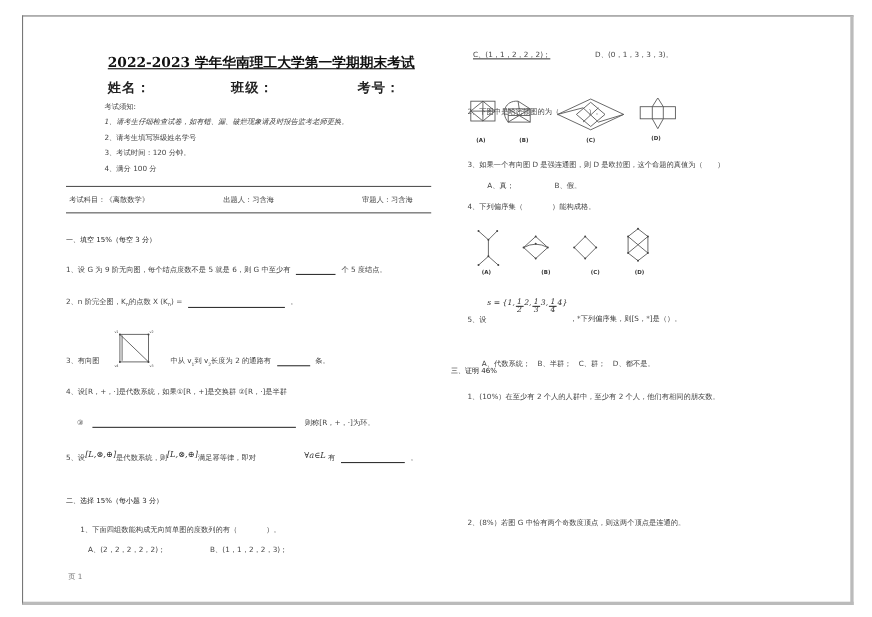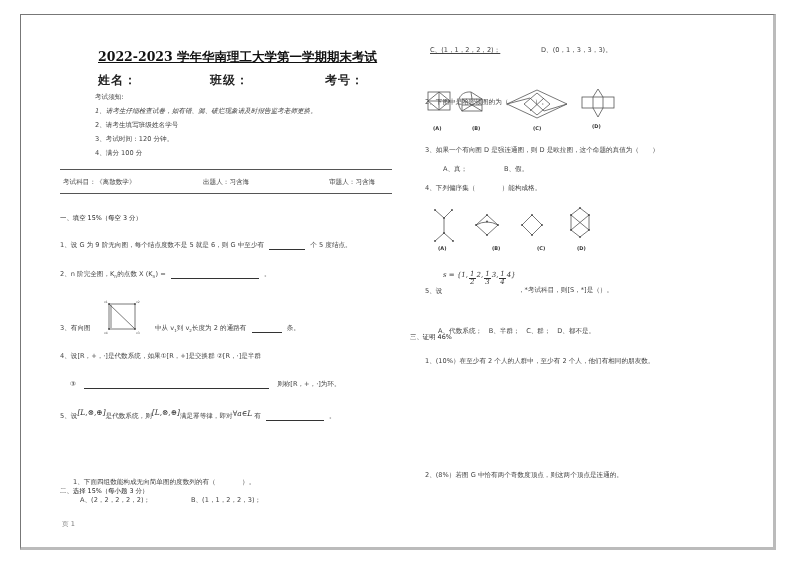--- a/index.html
+++ b/index.html
@@ -78,27 +78,27 @@
 </div>
 
 <div class="abs t" style="left:60px;top:352px;">4、设[R，+，·]是代数系统，如果①[R，+]是交换群 ②[R，·]是半群</div>
 <div class="abs t" style="left:70px;top:380px;">
   <span>③</span>
   <span class="blank" style="width:185px;margin:0 6px;"></span>
   <span>则称[R，+，·]为环。</span>
 </div>
 
 <div class="abs t" style="left:60px;top:411px;">
-  <span>5、设</span><span class="math" style="position:relative;top:-3px;">[L,⊗,⊕]</span><span>是代数系统，则</span><span class="math" style="position:relative;top:-3px;">[L,⊗,⊕]</span><span>满足幂等律，即对</span><span class="math" style="position:relative;top:-2px;">∀a∈L</span>
+  <span>5、设</span><span class="math" style="position:relative;top:-3px;">[L,⊗,⊕]</span><span>是代数系统，则</span><span class="math" style="position:relative;top:-3px;">[L,⊗,⊕]</span><span>满足幂等律，即对</span><span class="math" style="position:relative;top:-2px;padding-left:44px;">∀a∈L</span>
   <span>有</span>
   <span class="blank" style="width:58px;margin:0 3px;"></span>
   <span>。</span>
 </div>
 
-<div class="abs sec" style="left:60px;top:451px;margin-top:36px;">二、选择 15%（每小题 3 分）</div>
+<div class="abs sec" style="left:60px;top:451px;">二、选择 15%（每小题 3 分）</div>
 <div class="abs t" style="left:73px;top:478px;">1、下面四组数能构成无向简单图的度数列的有（　　　　）。</div>
 <div class="abs t" style="left:80px;top:496px;">A、(2，2，2，2，2)；</div>
 <div class="abs t" style="left:191px;top:496px;">B、(1，1，2，2，3)；</div>
 
 <div class="abs t" style="left:62px;top:520px;color:#777;">页 1</div>
 
 <div class="abs t" style="left:430px;top:46px;text-decoration:underline;">C、(1，1，2，2，2)；</div>
 <div class="abs t" style="left:541px;top:46px;">D、(0，1，3，3，3)。</div>
 
 <div class="abs t" style="left:425px;top:54px;margin-top:44px;">2、下图中是哈密顿图的为（　　　　）。</div>
@@ -213,18 +213,18 @@
       <span>1</span>
       <span>3</span>
     </span>
   <span>3,</span>
   <span class="frac">
       <span>1</span>
       <span>4</span>
     </span>
   <span>4}</span>
 </div>
-<div class="abs t" style="left:518px;top:286px;">，*考试科目，则[S，*]是（）。</div>
+<div class="abs t" style="left:518px;top:286px;">，*下列偏序集，则[S，*]是（）。</div>
 <div class="abs t" style="left:438px;top:304px;margin-top:23px;">A、代数系统；　B、半群；　C、群；　D、都不是。</div>
 
 <div class="abs sec" style="left:410px;top:333px;">三、证明 46%</div>
 <div class="abs t" style="left:425px;top:357px;">1、(10%）在至少有 2 个人的人群中，至少有 2 个人，他们有相同的朋友数。</div>
 <div class="abs t" style="left:425px;top:471px;">2、(8%）若图 G 中恰有两个奇数度顶点，则这两个顶点是连通的。</div>
 
 </body></html>

